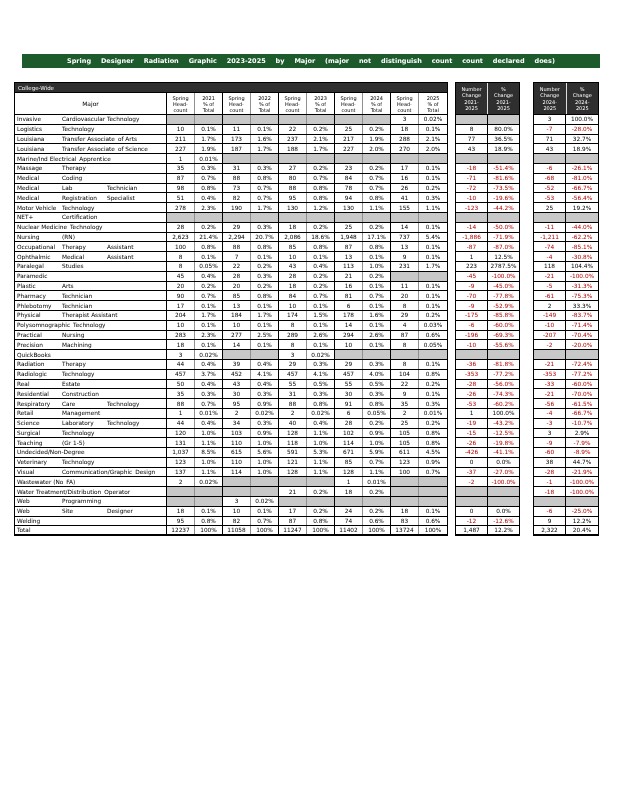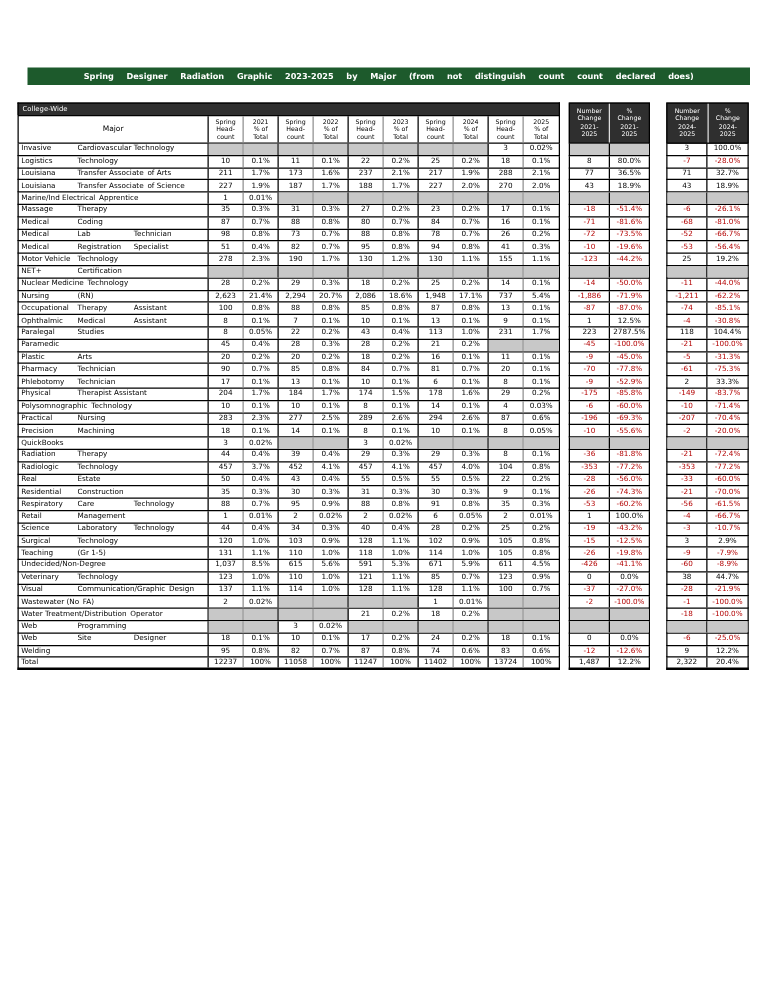--- a/index.html
+++ b/index.html
@@ -68,21 +68,21 @@
 <div class="page">
 
   <div class="titlebar">
       <span>Spring</span>
       <span>Designer</span>
       <span>Radiation</span>
       <span>Graphic</span>
       <span>2023-2025</span>
       <span>by</span>
       <span>Major</span>
-      <span>(from</span>
+      <span>(major</span>
       <span>not</span>
       <span>distinguish</span>
       <span>count</span>
       <span>count</span>
       <span>declared</span>
       <span>does)</span>
     </div>
 
   <div class="twrap">
     <div class="hband">

